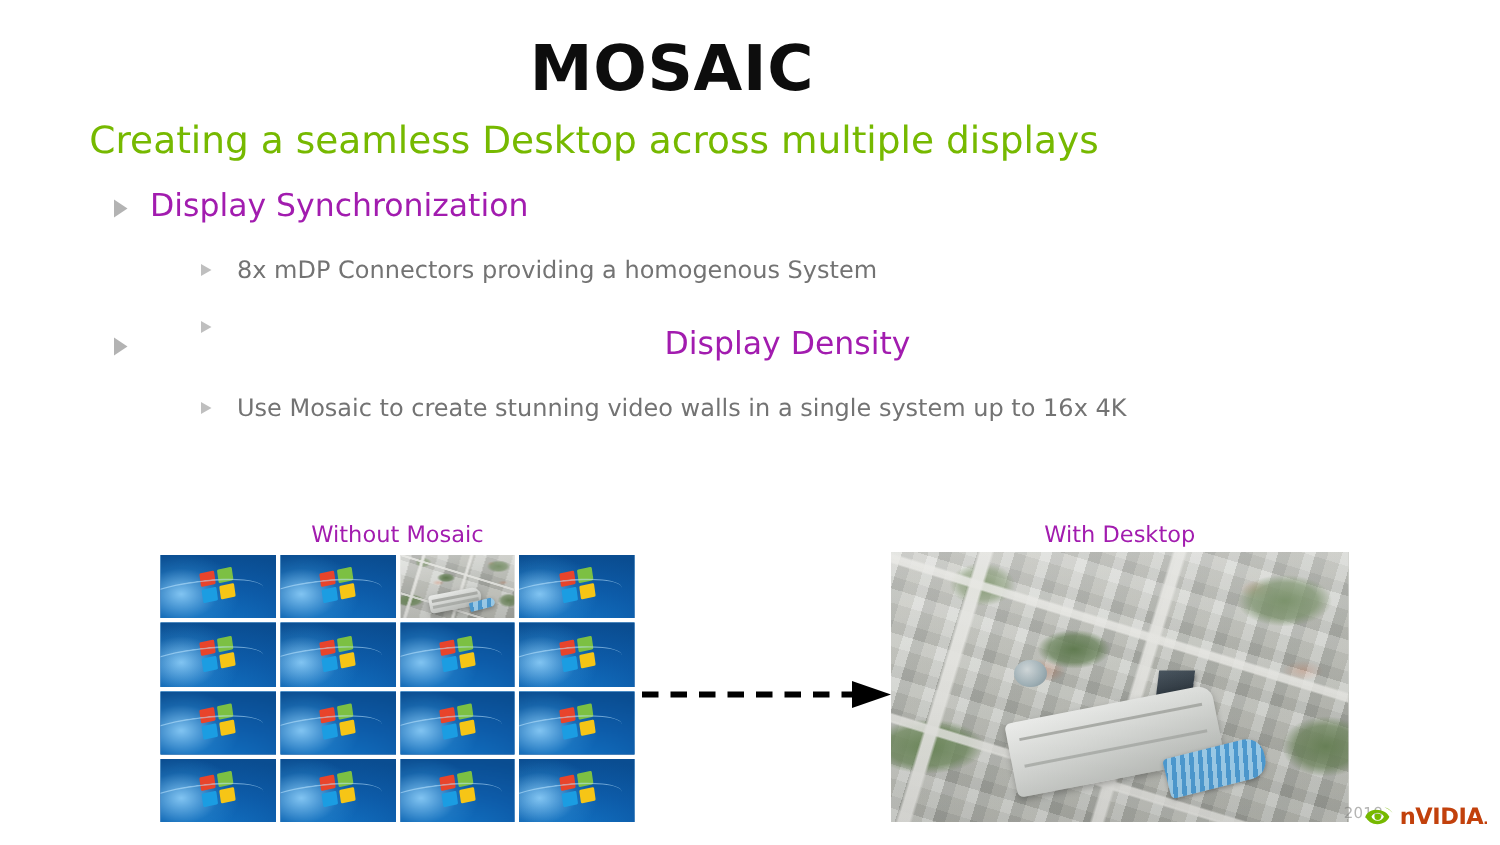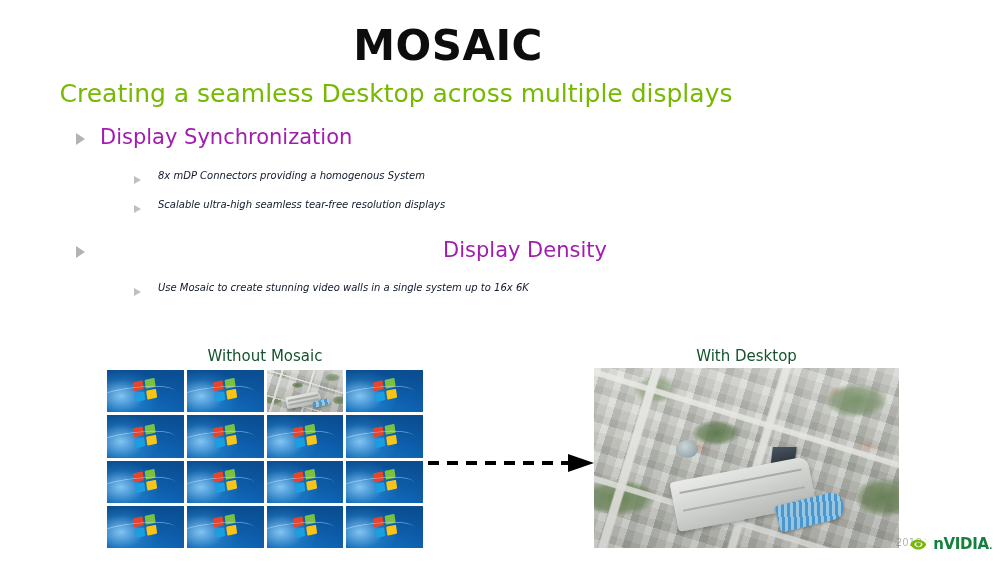--- a/index.html
+++ b/index.html
@@ -52,25 +52,24 @@
     position: relative;
     padding-left: 30px;
     font-size: 21px;
     color: #a21caf;
     margin-bottom: 6px;
     line-height: 1.5;
   }
   .bullet-l2 {
     position: relative;
     padding-left: 88px;
-    font-size: 10px;
-    color: #0f172a;
+    font-size: 16px;
+    color: #737373;
     margin-bottom: 4px;
     line-height: 1.55;
-    font-style: italic;
   }
   .tri {
     position: absolute;
     width: 0;
     height: 0;
     border-style: solid;
   }
   .tri-l1 {
     left: 6px;
     top: 11px;
@@ -83,21 +82,21 @@
     border-width: 4.5px 0 4.5px 7px;
     border-color: transparent transparent transparent #bfbfbf;
   }
   .gap-before { margin-top: 22px; text-align: center; }
   .gap-small { margin-top: 14px; }
 
   
   .caption {
     position: absolute;
     font-size: 15px;
-    color: #14532d;
+    color: #a21caf;
     text-align: center;
     white-space: nowrap;
   }
   #caption-without { left: 107px; top: 347px; width: 316px; }
   #caption-with    { left: 594px; top: 347px; width: 305px; }
 
   
   .wall {
     position: absolute;
     left: 107px;
@@ -280,21 +279,21 @@
     position: absolute;
     right: 8px;
     bottom: 11px;
     display: flex;
     align-items: center;
     gap: 4px;
   }
   .nv-word {
     font-size: 15px;
     font-weight: bold;
-    color: #15803d;
+    color: #c2410c;
     letter-spacing: -0.3px;
     line-height: 1;
   }
   .nv-word small { font-size: 9px; font-weight: bold; }
 </style>
 </head>
 <body>
 
 <div class="slide-title">MOSAIC</div>
 
@@ -307,31 +306,30 @@
     <span>Display Synchronization</span>
   </div>
 
   <div class="bullet-l2 gap-small">
     <span class="tri tri-l2"></span>
     <span>8x mDP Connectors providing a homogenous System</span>
   </div>
 
   <div class="bullet-l2 gap-small">
     <span class="tri tri-l2"></span>
-    <span>Scalable ultra-high seamless tear-free resolution displays</span>
   </div>
 
   <div class="bullet-l1 gap-before">
     <span class="tri tri-l1"></span>
     <span>Display Density</span>
   </div>
 
   <div class="bullet-l2 gap-small">
     <span class="tri tri-l2"></span>
-    <span>Use Mosaic to create stunning video walls in a single system up to 16x 6K</span>
+    <span>Use Mosaic to create stunning video walls in a single system up to 16x 4K</span>
   </div>
 
 </div>
 
 <div class="caption" id="caption-without">Without Mosaic</div>
 
 <div class="caption" id="caption-with">With Desktop</div>
 
 <div class="wall" id="monitor-wall">
     <div class="screen">

